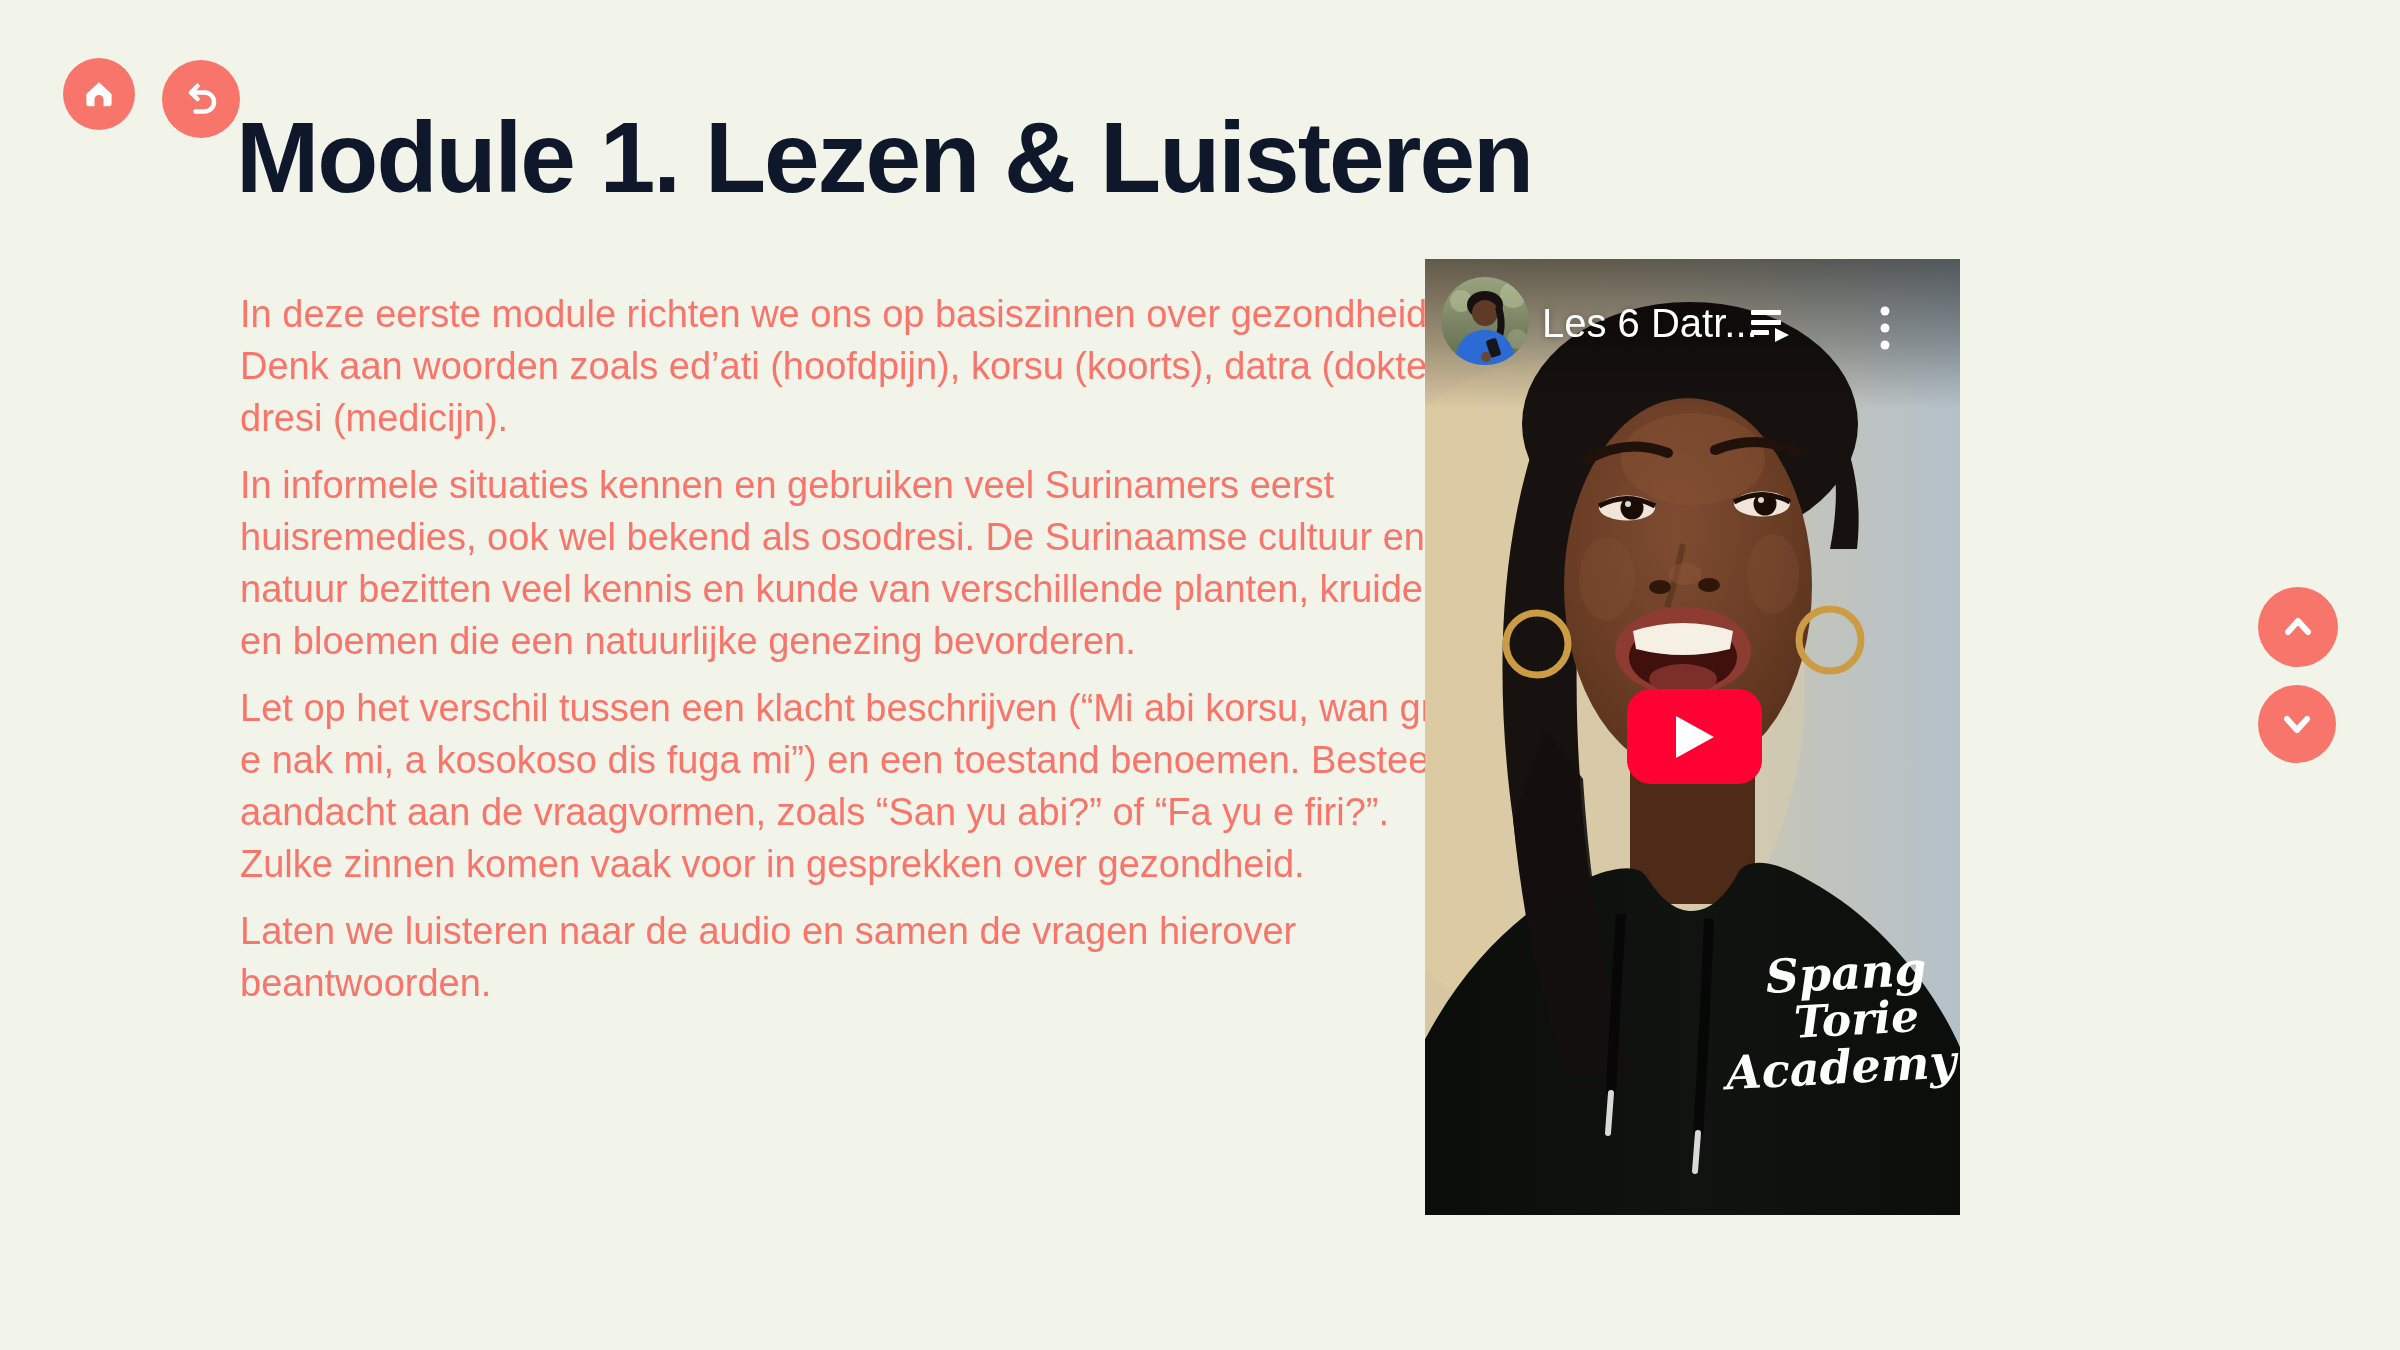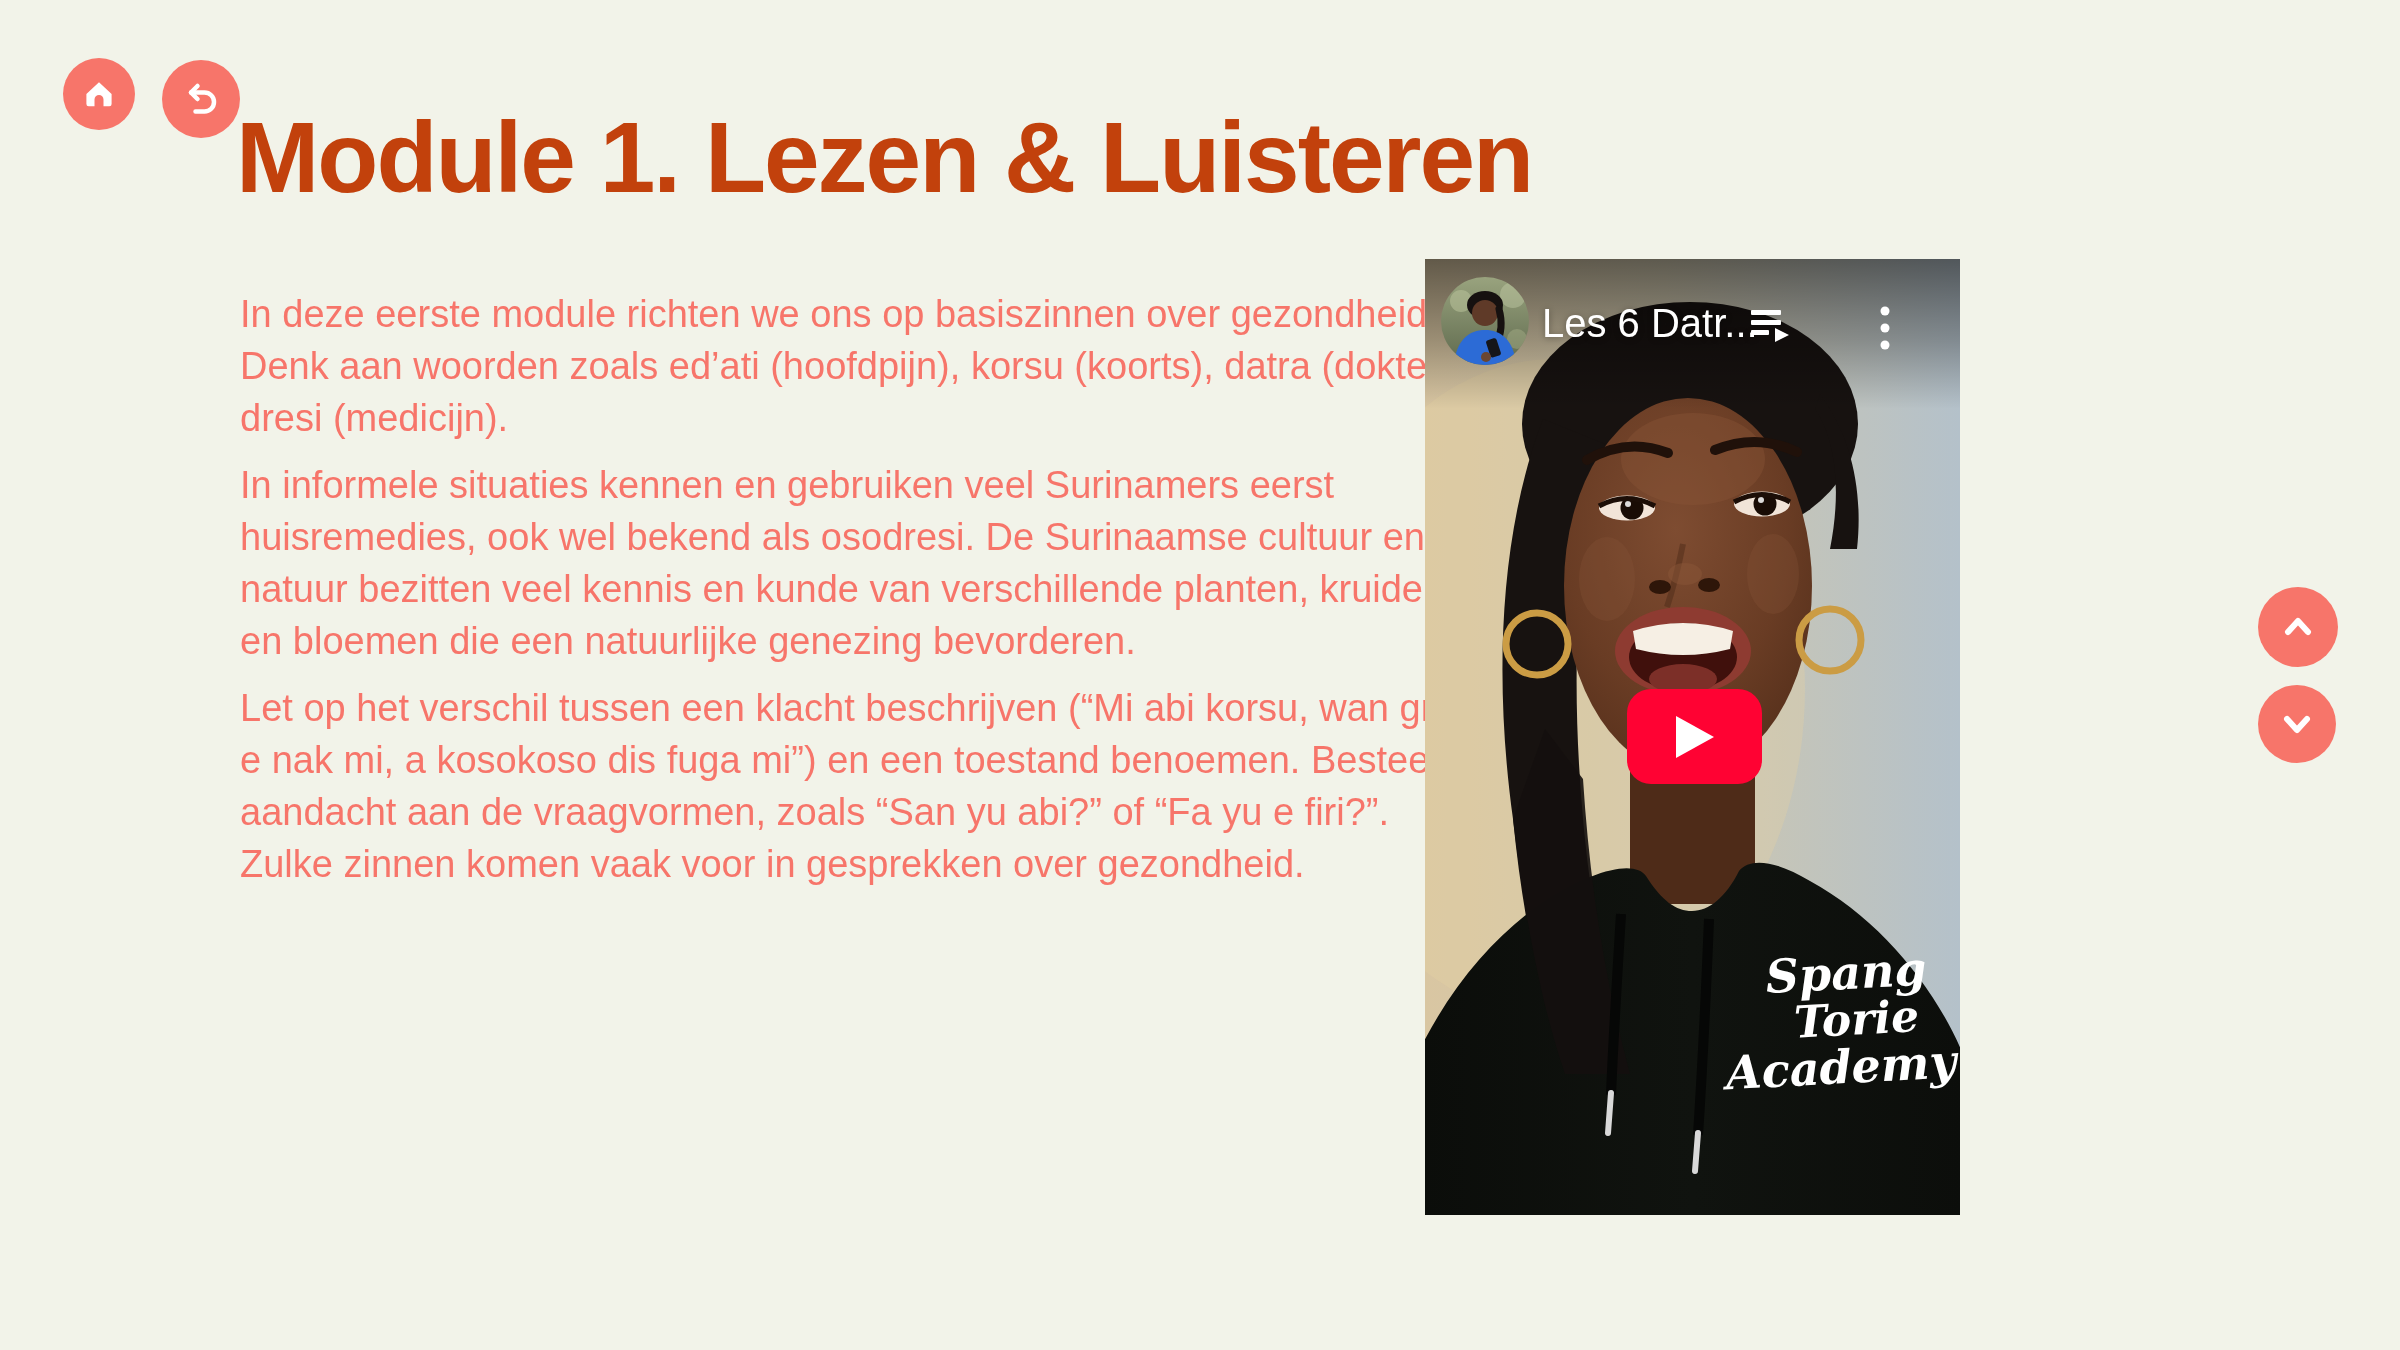--- a/index.html
+++ b/index.html
@@ -18,21 +18,21 @@
   }
   .btn-home{left:63px;top:58px;width:72px;height:72px;}
   .btn-back{left:162px;top:60px;width:78px;height:78px;}
   .btn-up{left:2258px;top:587px;width:80px;height:80px;}
   .btn-down{left:2258px;top:685px;width:78px;height:78px;}
 
   
   .heading{
     position:absolute;left:236px;top:102px;margin:0;
     font-size:100px;font-weight:bold;letter-spacing:-2px;
-    color:#c2410c;white-space:nowrap;line-height:1.1;
+    color:#0f172a;white-space:nowrap;line-height:1.1;
   }
 
   
   .content{position:absolute;left:240px;top:288px;width:1245px;}
   .content p{
     margin:0 0 15px 0;
     font-size:38px;line-height:52px;color:#f7756a;
   }
 
   
@@ -80,20 +80,21 @@
       <path d="M16.5 7 L10 13.5 L16.5 20" fill="none" stroke="#ffffff" stroke-width="4.5" stroke-linecap="round" stroke-linejoin="round"></path>
     </svg>
   </button>
 
   <h1 class="heading">Module 1. Lezen &amp; Luisteren</h1>
 
   <div class="content">
     <p>In deze eerste module richten we ons op basiszinnen over gezondheid. Denk aan woorden zoals ed’ati (hoofdpijn), korsu (koorts), datra (dokter), dresi (medicijn).</p>
     <p>In informele situaties kennen en gebruiken veel Surinamers eerst huisremedies, ook wel bekend als osodresi. De Surinaamse cultuur en natuur bezitten veel kennis en kunde van verschillende planten, kruiden en bloemen die een natuurlijke genezing bevorderen.</p>
     <p>Let op het verschil tussen een klacht beschrijven (“Mi abi korsu, wan grip e nak mi, a kosokoso dis fuga mi”) en een toestand benoemen. Besteed aandacht aan de vraagvormen, zoals “San yu abi?” of “Fa yu e firi?”. Zulke zinnen komen vaak voor in gesprekken over gezondheid.</p>
+    <p>Laten we luisteren naar de audio en samen de vragen hierover beantwoorden.</p>
   </div>
 
   <div class="video">
 
     <svg class="portrait" viewBox="0 0 535 956" preserveAspectRatio="none">
       <defs>
         <linearGradient id="bgG" x1="0" y1="0" x2="1" y2="0">
           <stop offset="0" stop-color="#d9c6a2"></stop>
           <stop offset="0.45" stop-color="#cfc7ae"></stop>
           <stop offset="1" stop-color="#b4c1ca"></stop>

